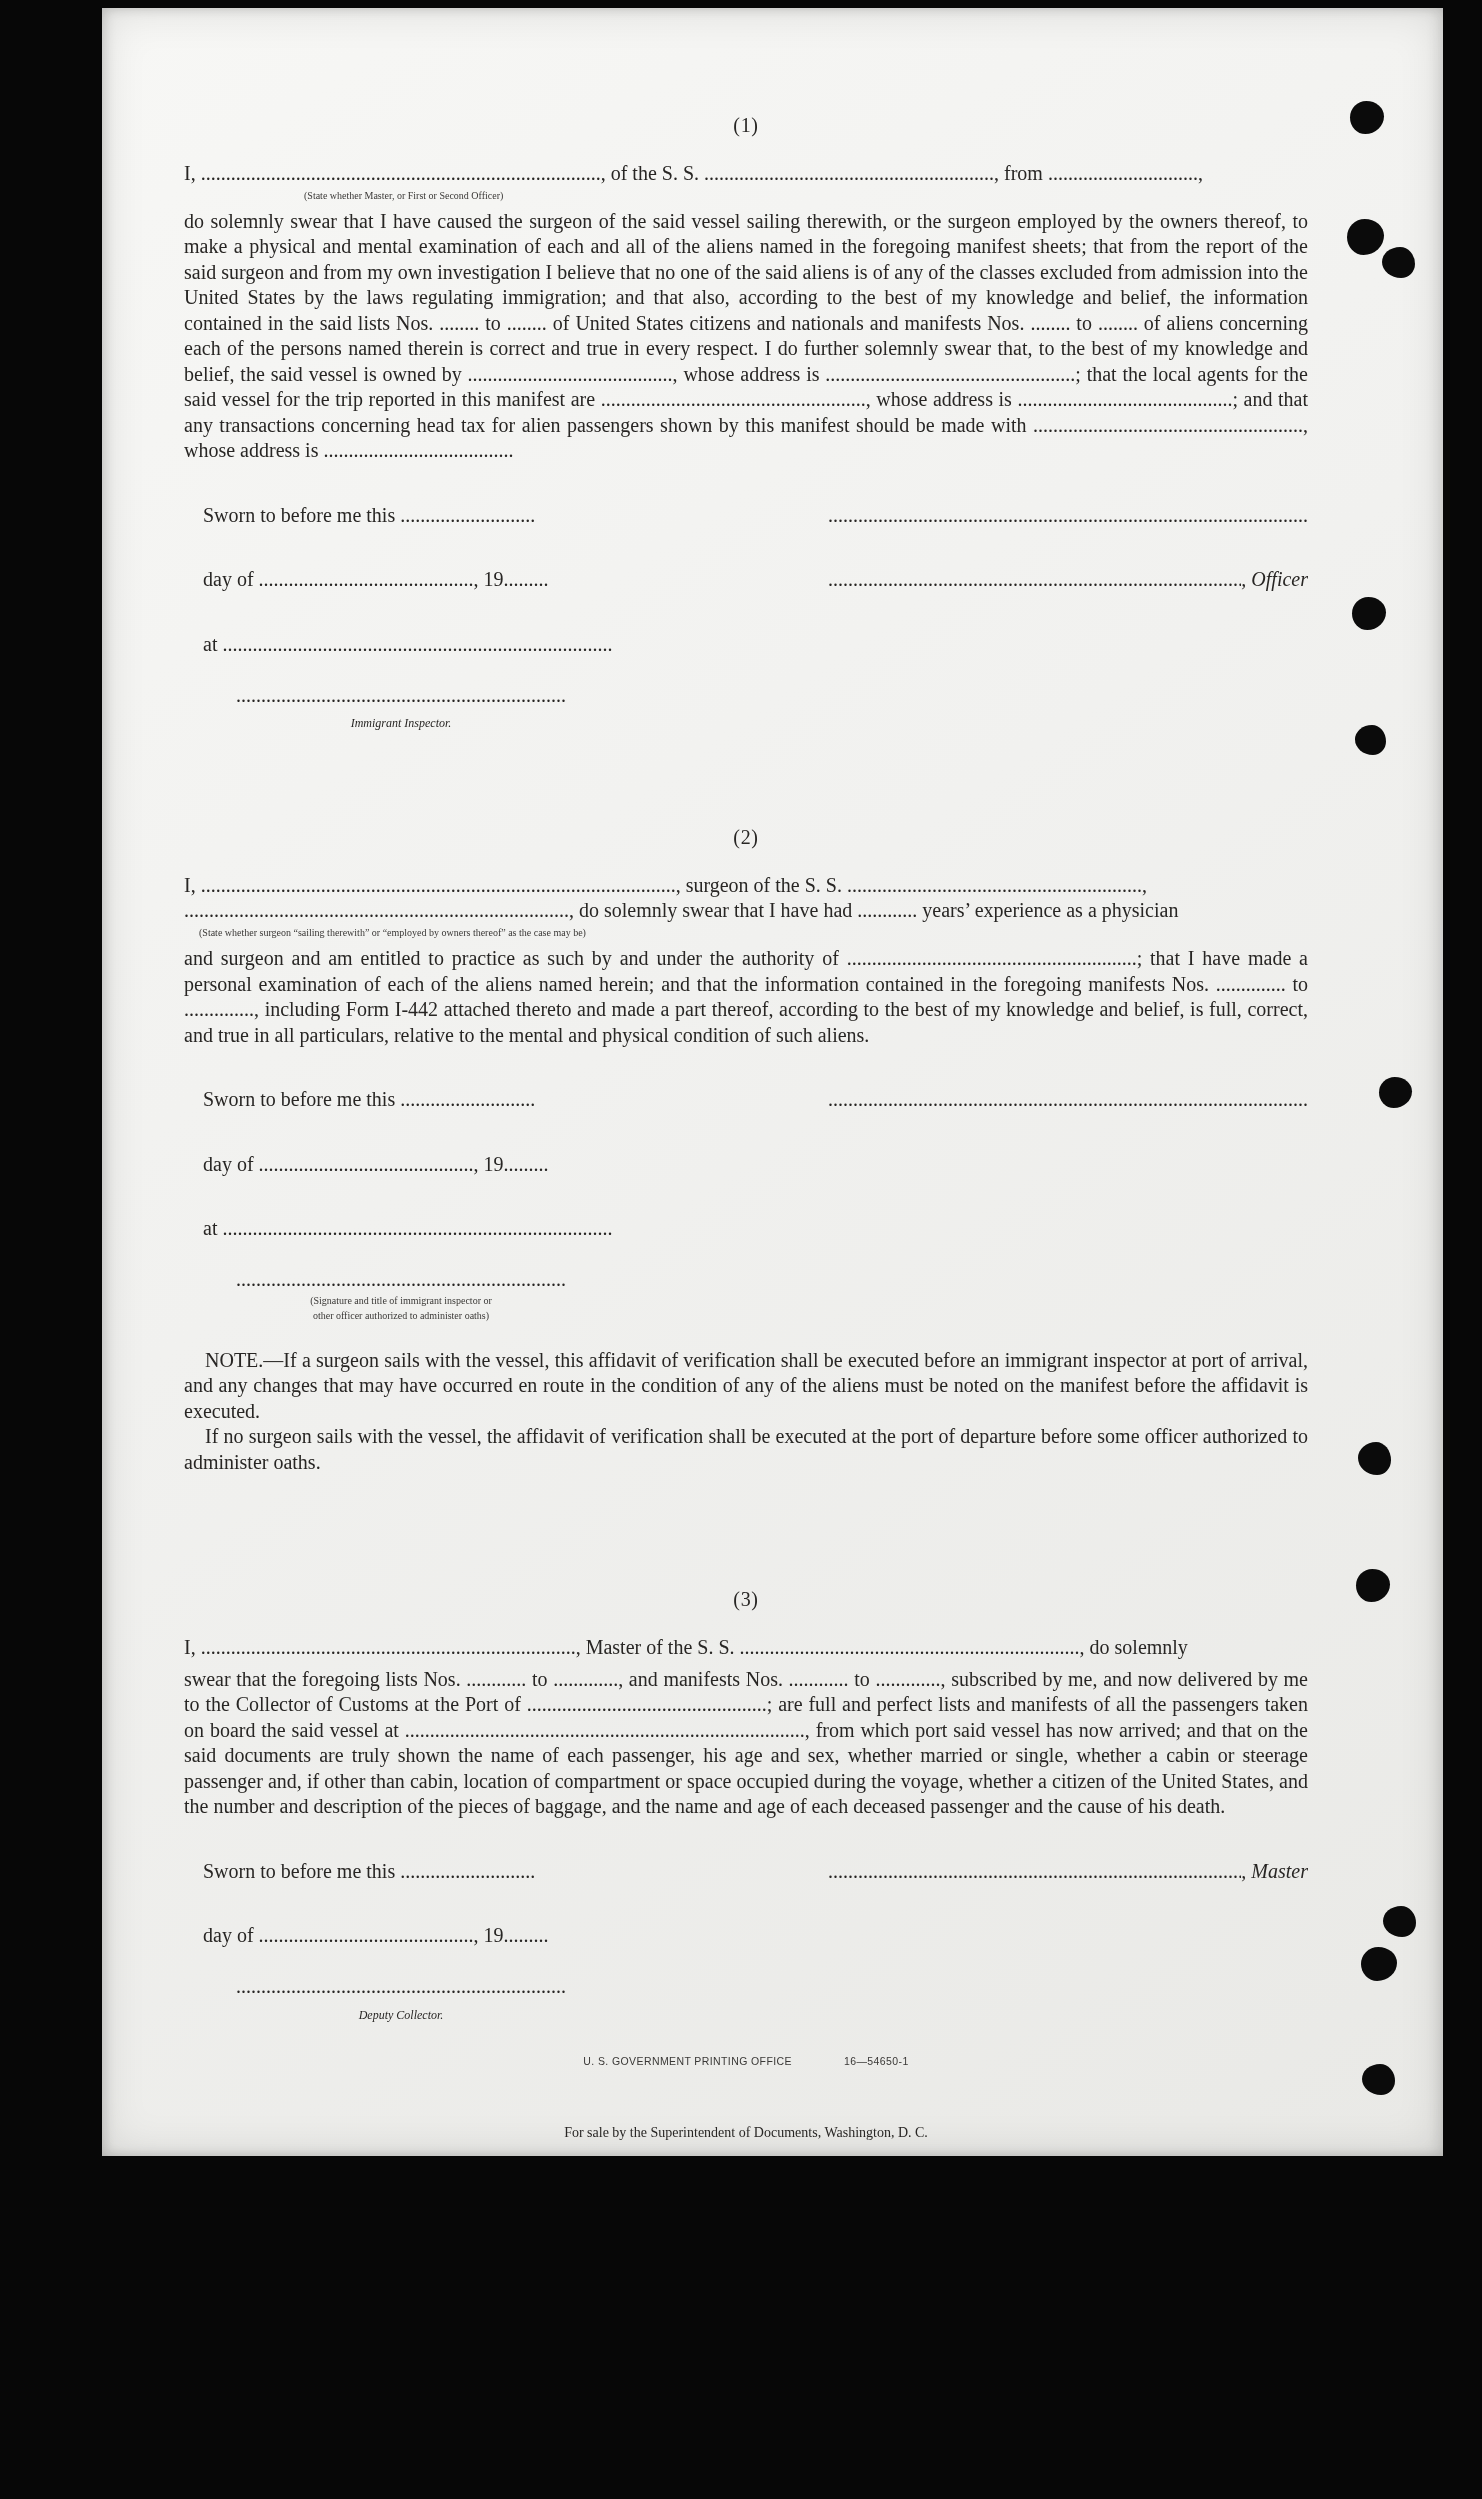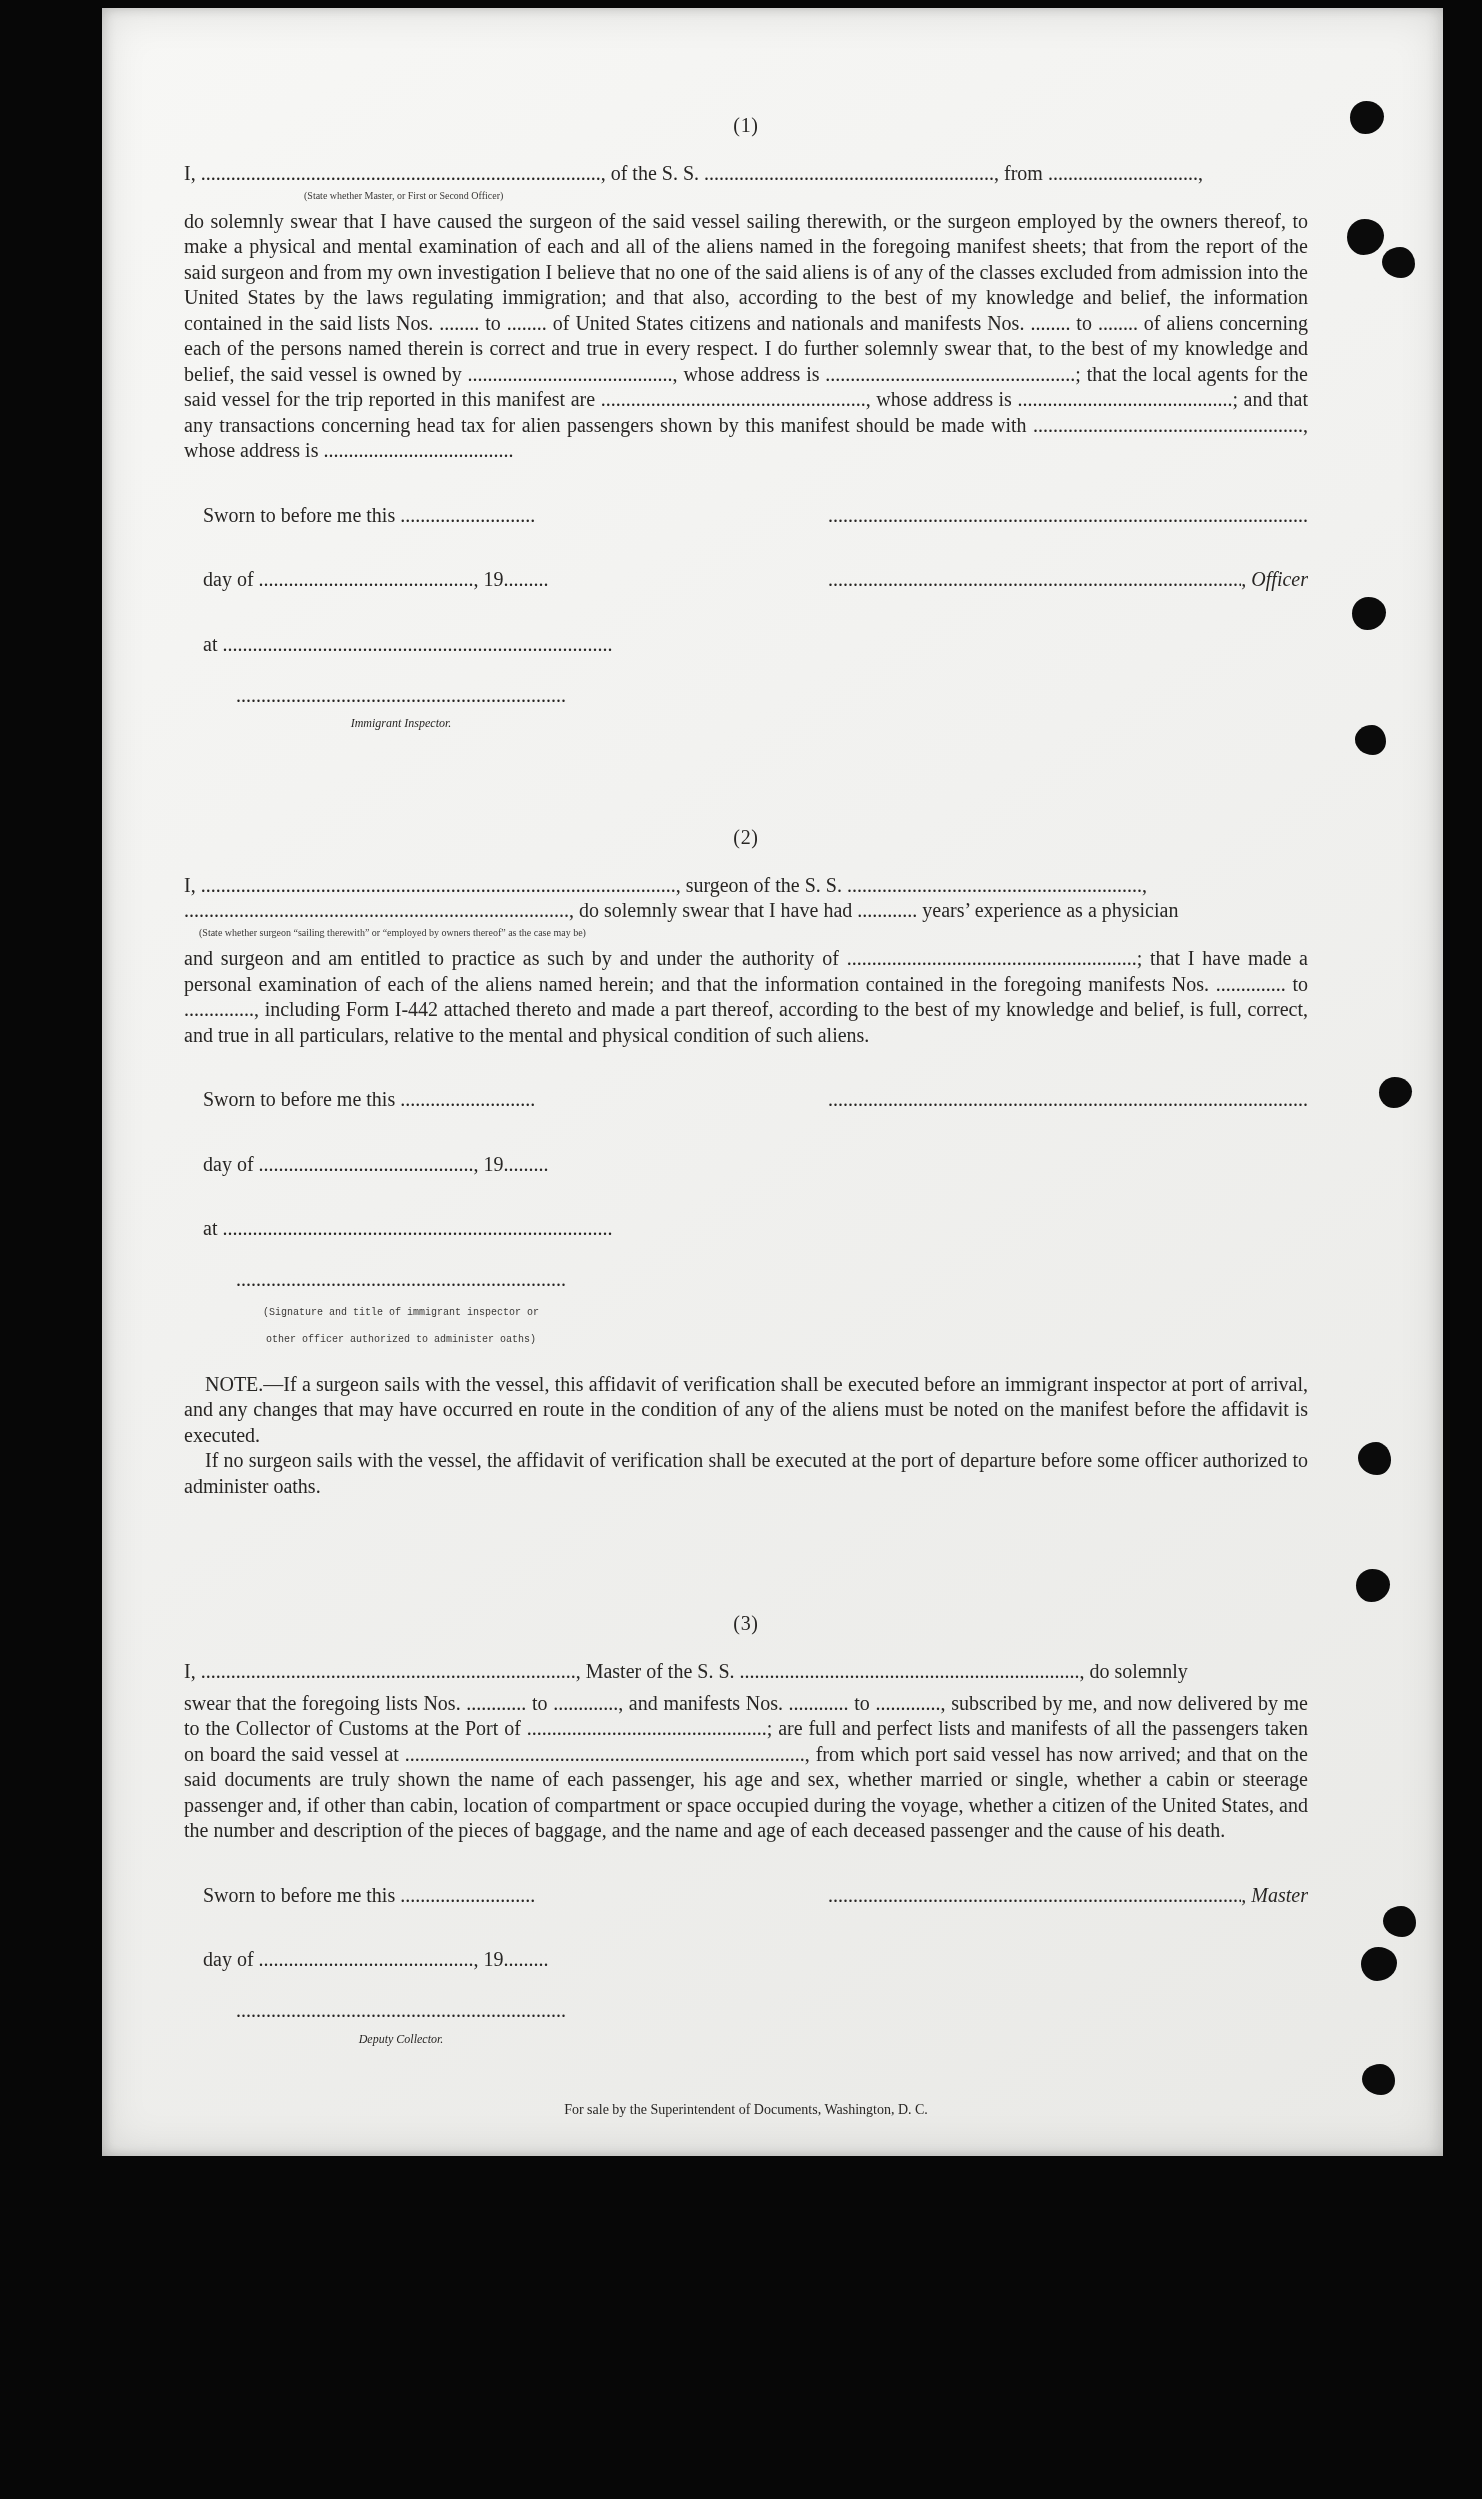--- a/index.html
+++ b/index.html
@@ -27,21 +27,21 @@
   .body-text { text-align:justify; margin-top:6px; overflow-wrap:anywhere; }
   .note-text { text-align:justify; text-indent:21px; overflow-wrap:anywhere; }
   .sworn-row { display:flex; margin-top:39px; padding-left:19px; white-space:nowrap; overflow:hidden; }
   .sworn-row.first { margin-top:39px; }
   .right-group { margin-left:auto; display:flex; width:480px; }
   .right-group .dots { flex:1 1 auto; overflow:hidden; white-space:nowrap; }
   .right-group .sig-label { flex:0 0 auto; font-style:italic; }
   .sig-block { margin-top:25.5px; margin-left:52px; width:330px; text-align:center; }
   .sig-block .dots { display:block; overflow:hidden; white-space:nowrap; }
   .sig-block .sig-label { font-style:italic; font-size:12px; }
-  .sig-block .caption { margin-top:12px;font-family:Liberation Mono, monospace; }
+  .sig-block .caption { margin-top:0; }
   .section-gap-2 { margin-top:88px; }
   .section-gap-3 { margin-top:112px; }
   .note-block { margin-top:25px; }
   .print-row { display:flex; justify-content:center; gap:52px; margin-top:21px;
                font-family:"Liberation Sans", sans-serif; font-size:10.5px; letter-spacing:0.4px; color:#3a3836; }
   .footer-line { text-align:center; margin-top:45px; font-size:14px; }
   .blot { position:absolute; background:#0b0b0b; border-radius:48% 52% 55% 45% / 50% 46% 54% 50%; }
   .blot.b2 { border-radius:55% 45% 42% 58% / 48% 55% 45% 52%; }
 </style>
 </head>
@@ -126,20 +126,24 @@
         </div>
         <div class="sworn-row">
           <span>day of ..........................................., 19.........</span>
         </div>
 
         <div class="sig-block">
           <span class="dots">....................................................................................</span>
           <span class="sig-label">Deputy Collector.</span>
         </div>
 
+        <div class="print-row">
+          <span>U. S. GOVERNMENT PRINTING OFFICE</span>
+          <span>16—54650-1</span>
+        </div>
 
         <div class="footer-line">For sale by the Superintendent of Documents, Washington, D. C.</div>
       </section>
 
     </div>
   </div>
 
   <div class="blot" style="left:1350px; top:101px;  width:34px; height:33px;"></div>
   <div class="blot" style="left:1347px; top:219px;  width:37px; height:36px;"></div>
   <div class="blot b2" style="left:1382px; top:247px;  width:33px; height:31px;"></div>

